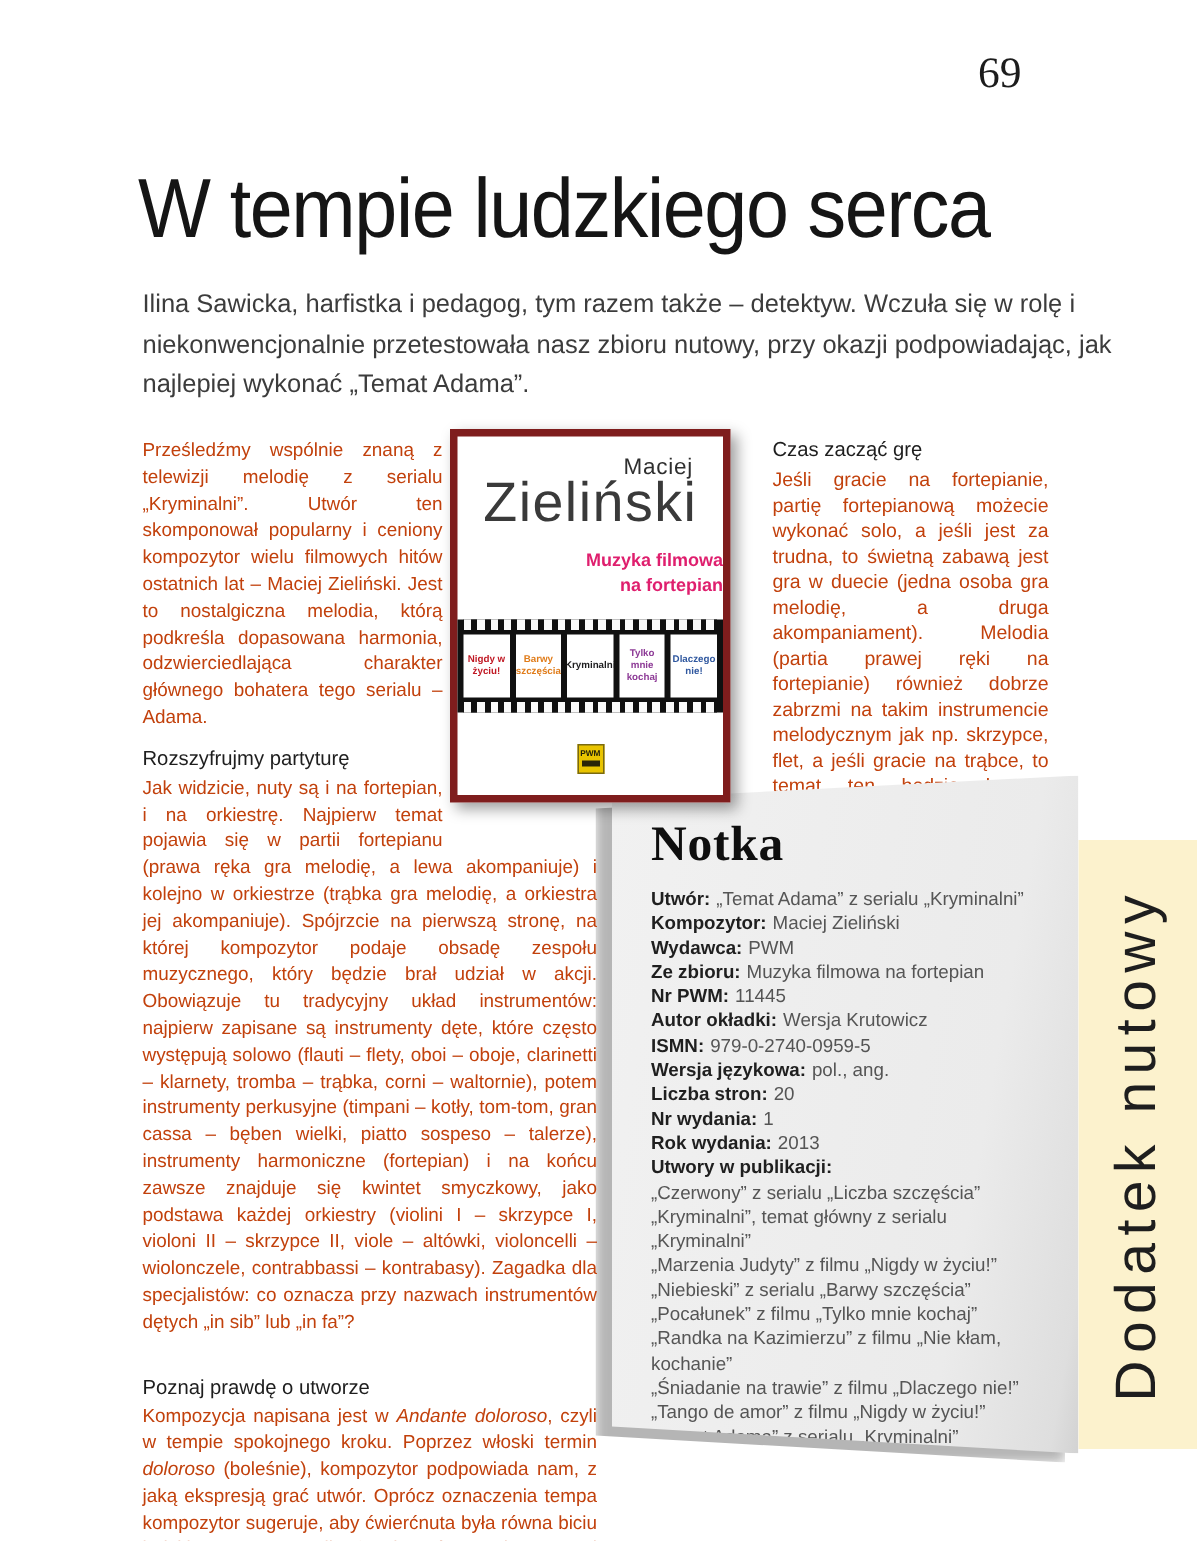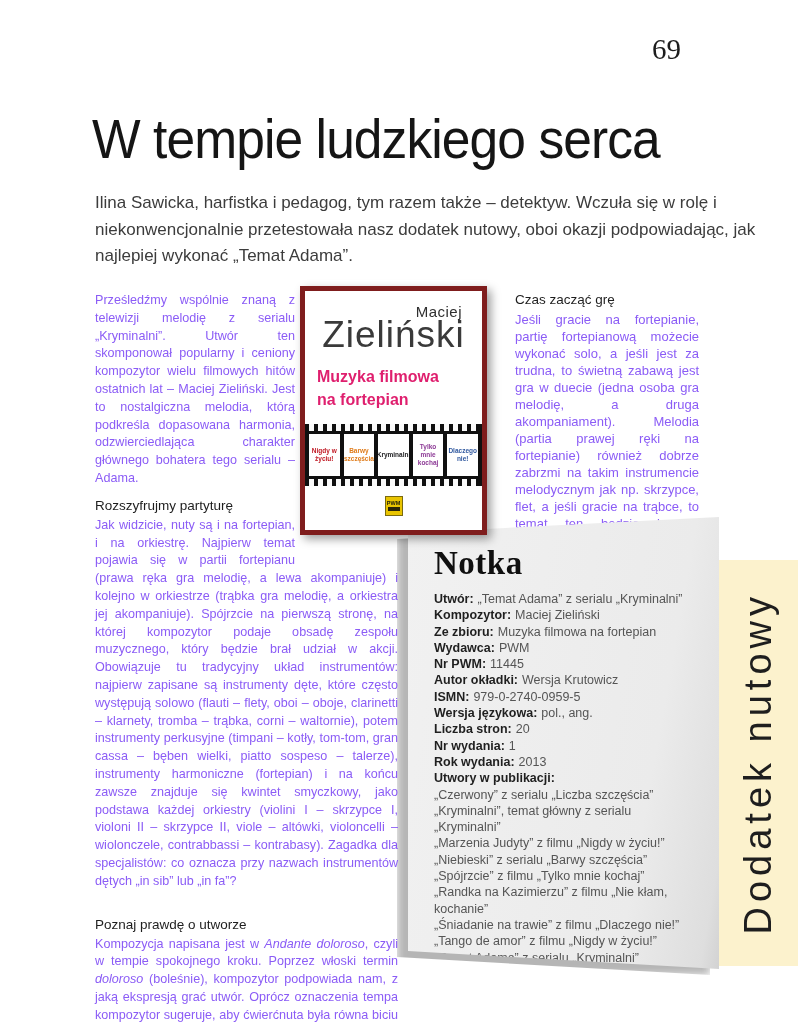--- a/index.html
+++ b/index.html
@@ -11,39 +11,39 @@
 
   .title{position:absolute;left:92px;top:106px;margin:0;font-size:56px;font-weight:400;
          color:#151515;letter-spacing:-1px;white-space:nowrap;
          transform:scaleX(0.92);transform-origin:left top;}
 
   .lead{position:absolute;left:95px;top:190px;width:676px;margin:0;font-size:17px;
         line-height:26.5px;color:#3c3c3c;}
 
   .col-left{position:absolute;left:95px;top:292px;width:303px;z-index:1;}
   .wrap-spacer{float:right;width:103px;height:267px;}
-  .body-text{margin:0;font-size:12.6px;line-height:17.8px;text-align:justify;color:#8b5cf6;}
+  .body-text{margin:0;font-size:12.6px;line-height:17.8px;text-align:justify;color:#c2410c;}
   .subhead{margin:10px 0 4px 0;font-size:13.5px;font-weight:400;color:#1e1e1e;}
   .subhead.mt{margin-top:26px;}
   .body-text i{font-style:italic;}
 
   .col-right{position:absolute;left:515px;top:292px;width:184px;}
   .col-right .subhead{margin-top:0;}
   .col-right .body-text{font-size:13px;line-height:17px;}
   .side-body-wrap{position:relative;}
   .end-mark{position:absolute;right:0;bottom:1px;font-family:"DejaVu Serif",serif;
             font-size:10px;font-weight:700;color:#7a7a7a;}
 
   
   .cover{position:absolute;left:300px;top:286px;width:187px;height:249px;background:#fff;
          border:5px solid #7f1d1d;box-shadow:4px 4px 9px rgba(0,0,0,0.38);z-index:2;
          box-sizing:border-box;padding-top:12px;}
   .cover-author-first{text-align:right;padding-right:20px;font-size:15px;color:#2f2f2f;letter-spacing:0.5px;}
   .cover-author-last{text-align:center;font-size:37px;color:#3a3a3a;margin-top:-6px;letter-spacing:1px;}
-  .cover-title{margin-top:9px;text-align:left;font-size:16px;font-weight:700;line-height:1.45;padding-left:12px;}
+  .cover-title{margin-top:9px;text-align:right;font-size:12px;font-weight:700;line-height:1.45;}
   .filmstrip{margin-top:13px;background:#101010;}
   .sprockets{height:7px;margin:3px 4px;
              background:repeating-linear-gradient(to right,#fafafa 0 5px,#101010 5px 9px);}
   .frames{display:flex;gap:4px;padding:0 4px;}
   .frame{flex:1;height:38px;background:#fff;display:flex;align-items:center;justify-content:center;
          text-align:center;font-size:6.5px;font-weight:700;line-height:1.25;padding:2px;overflow:hidden;}
   .pwm-logo{position:absolute;bottom:14px;left:50%;transform:translateX(-50%);width:16px;height:18px;
             background:#e9c400;border:1px solid #7a6a10;display:flex;flex-direction:column;
             align-items:center;justify-content:center;gap:1px;}
   .pwm-logo span{font-size:5.5px;font-weight:700;color:#20200a;line-height:1;}
@@ -70,21 +70,21 @@
 </style>
 </head>
 <body>
 
 <div class="page">
 
   <div class="page-num">69</div>
 
   <h1 class="title">W tempie ludzkiego serca</h1>
 
-  <p class="lead">Ilina Sawicka, harfistka i pedagog, tym razem także – detektyw. Wczuła się w rolę i niekonwencjonalnie przetestowała nasz dodatek nutowy, oboi okazji podpowiadając, jak najlepiej wykonać „Temat Adama”.</p>
+  <p class="lead">Ilina Sawicka, harfistka i pedagog, tym razem także – detektyw. Wczuła się w rolę i niekonwencjonalnie przetestowała nasz zbioru nutowy, przy okazji podpowiadając, jak najlepiej wykonać „Temat Adama”.</p>
 
   <div class="col-left">
     <div class="wrap-spacer"></div>
     <p class="body-text">Prześledźmy wspólnie znaną z telewizji melodię z serialu „Kryminalni”. Utwór ten skomponował popularny i ceniony kompozytor wielu filmowych hitów ostatnich lat – Maciej Zieliński. Jest to nostalgiczna melodia, którą podkreśla dopasowana harmonia, odzwierciedlająca charakter głównego bohatera tego serialu – Adama.</p>
     <h3 class="subhead">Rozszyfrujmy partyturę</h3>
     <p class="body-text">Jak widzicie, nuty są i na fortepian, i na orkiestrę. Najpierw temat pojawia się w partii fortepianu (prawa ręka gra melodię, a lewa akompaniuje) i kolejno w orkiestrze (trąbka gra melodię, a orkiestra jej akompaniuje). Spójrzcie na pierwszą stronę, na której kompozytor podaje obsadę zespołu muzycznego, który będzie brał udział w akcji. Obowiązuje tu tradycyjny układ instrumentów: najpierw zapisane są instrumenty dęte, które często występują solowo (flauti – flety, oboi – oboje, clarinetti – klarnety, tromba – trąbka, corni – waltornie), potem instrumenty perkusyjne (timpani – kotły, tom-tom, gran cassa – bęben wielki, piatto sospeso – talerze), instrumenty harmoniczne (fortepian) i na końcu zawsze znajduje się kwintet smyczkowy, jako podstawa każdej orkiestry (violini I – skrzypce I, violoni II – skrzypce II, viole – altówki, violoncelli – wiolonczele, contrabbassi – kontrabasy). Zagadka dla specjalistów: co oznacza przy nazwach instrumentów dętych „in sib” lub „in fa”?</p>
     <h3 class="subhead mt">Poznaj prawdę o utworze</h3>
     <p class="body-text"><span>Kompozycja napisana jest w </span><i>Andante doloroso</i><span>, czyli w tempie spokojnego kroku. Poprzez włoski termin </span><i>doloroso</i><span> (boleśnie), kompozytor podpowiada nam, z jaką ekspresją grać utwór. Oprócz oznaczenia tempa kompozytor sugeruje, aby ćwierćnuta była równa biciu ludzkiego serca, czyli 76 uderzeń na minutę, tutaj pomocny może okazać się metronom. Cztery pierwsze takty są wprowadzeniem do ośmiotaktowego tematu, a cała ilustracja dźwiękowa podkreśla atmosferę grozy i melancholii, która przewija się w tym serialu.</span></p>
   </div>
 
@@ -137,23 +137,23 @@
 
   <div class="paper-shadow"></div>
   <div class="paper">
     <h2 class="notka-heading">Notka</h2>
     <div class="fields">
 
         <div class="field-row"><b>Utwór:</b><span>„Temat Adama” z serialu „Kryminalni”</span></div>
 
         <div class="field-row"><b>Kompozytor:</b><span>Maciej Zieliński</span></div>
 
+        <div class="field-row"><b>Wydawca:</b><span>PWM</span></div>
+
         <div class="field-row"><b>Ze zbioru:</b><span>Muzyka filmowa na fortepian</span></div>
-
-        <div class="field-row"><b>Wydawca:</b><span>PWM</span></div>
 
         <div class="field-row"><b>Nr PWM:</b><span>11445</span></div>
 
         <div class="field-row"><b>Autor okładki:</b><span>Wersja Krutowicz</span></div>
 
         <div class="field-row"><b>ISMN:</b><span>979-0-2740-0959-5</span></div>
 
         <div class="field-row"><b>Wersja językowa:</b><span>pol., ang.</span></div>
 
         <div class="field-row"><b>Liczba stron:</b><span>20</span></div>
@@ -168,21 +168,21 @@
     <div class="works">
 
         <div class="work-row">„Czerwony” z serialu „Liczba szczęścia”</div>
 
         <div class="work-row">„Kryminalni”, temat główny z serialu „Kryminalni”</div>
 
         <div class="work-row">„Marzenia Judyty” z filmu „Nigdy w życiu!”</div>
 
         <div class="work-row">„Niebieski” z serialu „Barwy szczęścia”</div>
 
-        <div class="work-row">„Spójrzcie” z filmu „Tylko mnie kochaj”</div>
+        <div class="work-row">„Pocałunek” z filmu „Tylko mnie kochaj”</div>
 
         <div class="work-row">„Randka na Kazimierzu” z filmu „Nie kłam, kochanie”</div>
 
         <div class="work-row">„Śniadanie na trawie” z filmu „Dlaczego nie!”</div>
 
         <div class="work-row">„Tango de amor” z filmu „Nigdy w życiu!”</div>
 
         <div class="work-row">„Temat Adama” z serialu „Kryminalni”</div>
 
         <div class="work-row">„Temat Basi” z serialu „Kryminalni”</div>

